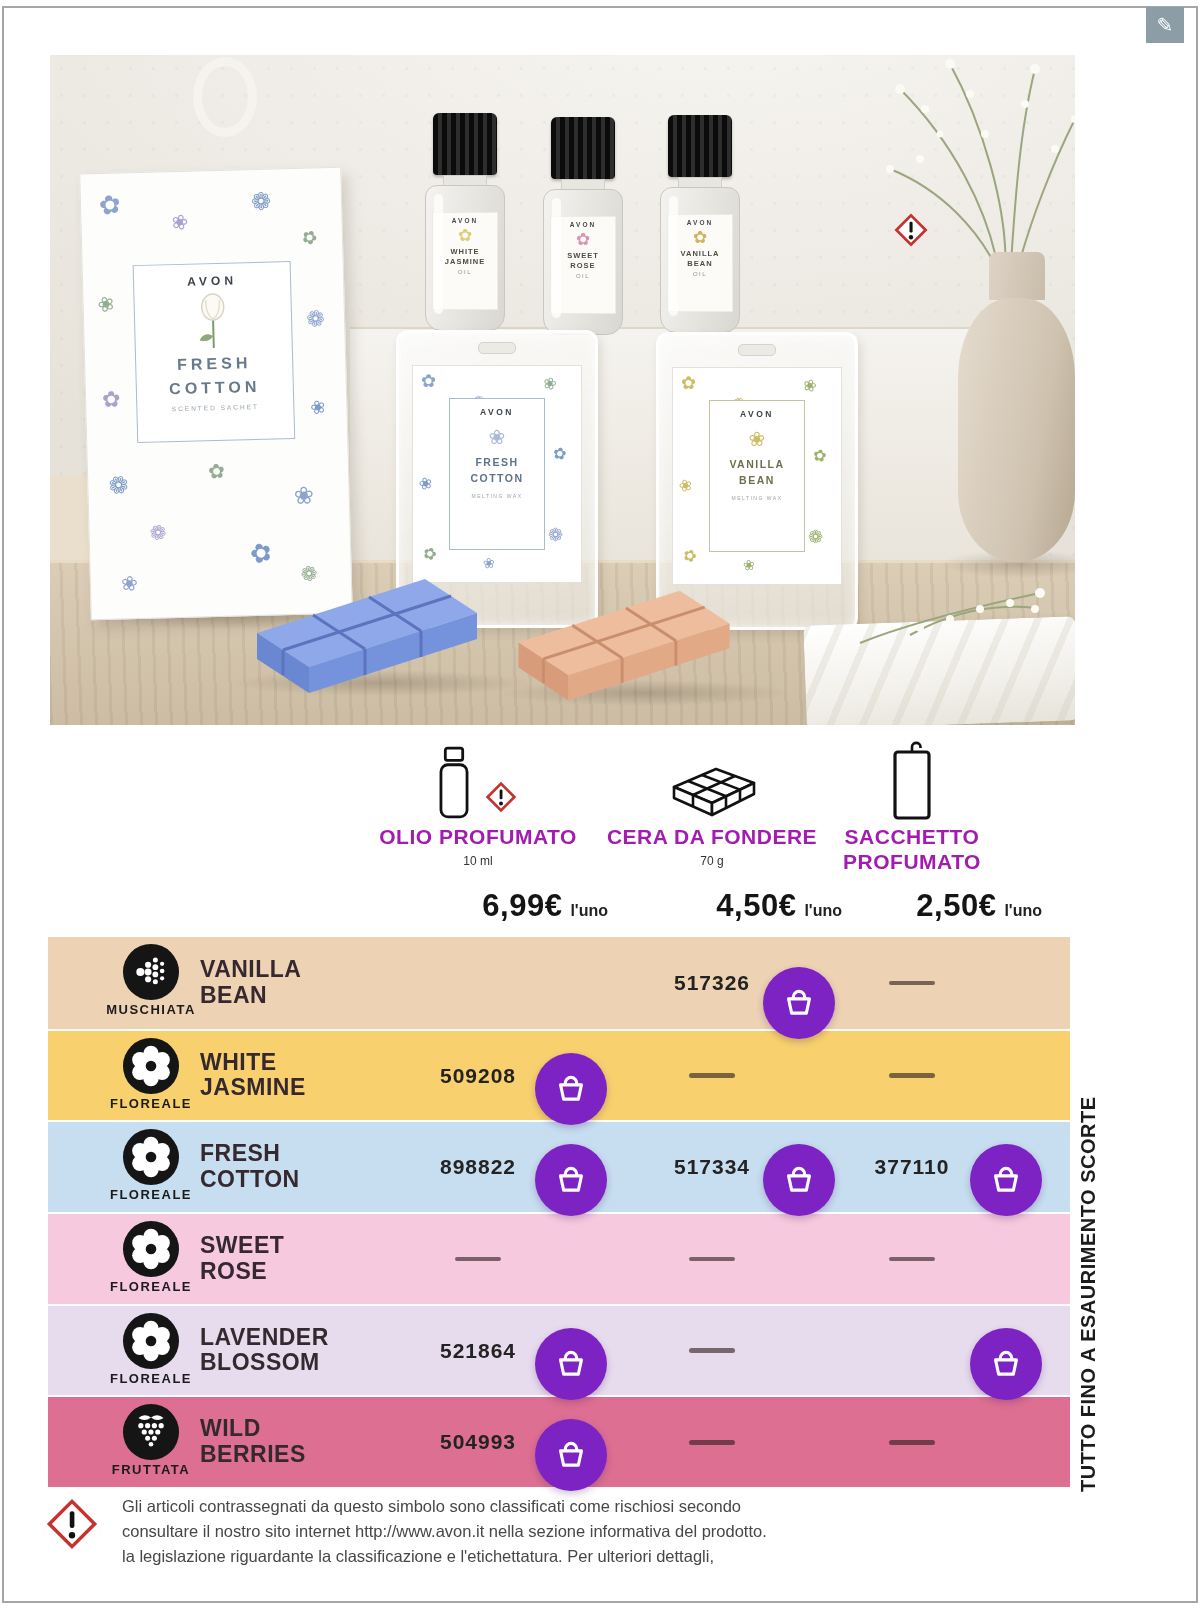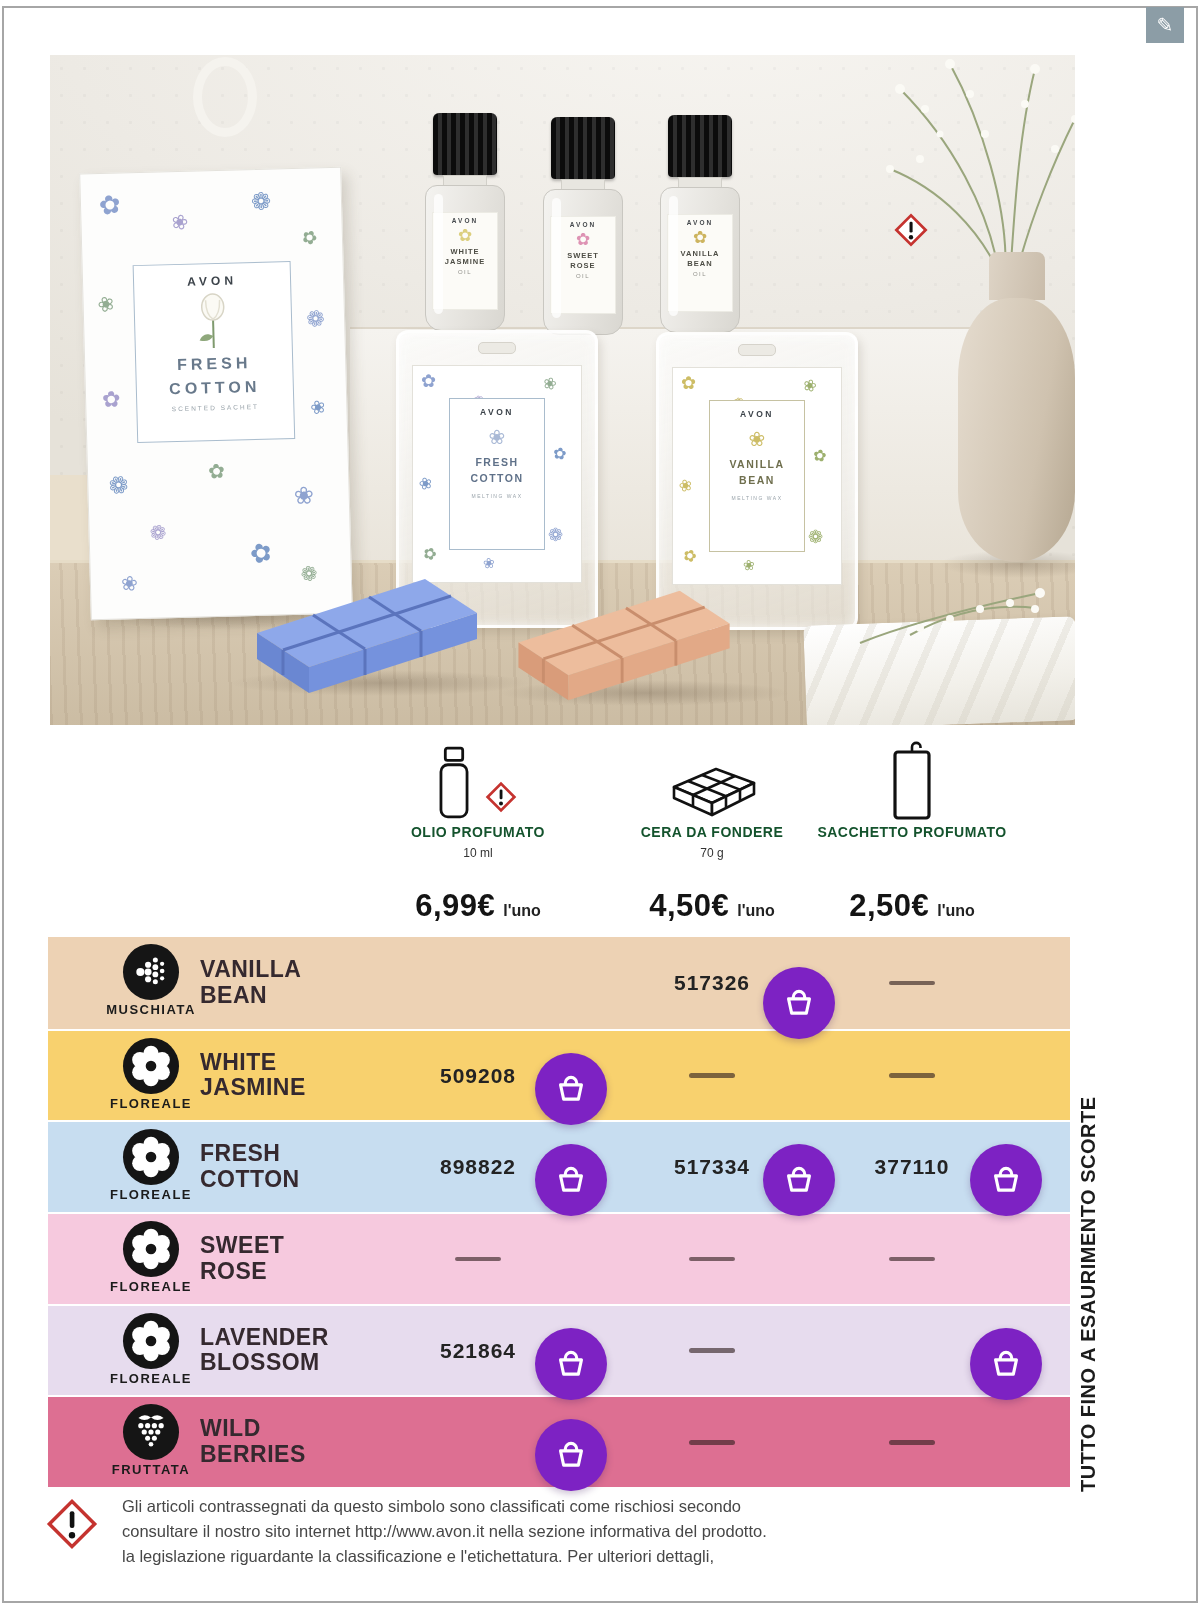--- a/index.html
+++ b/index.html
@@ -64,23 +64,23 @@
   .vase .vneck{width:56px;height:48px;margin:0 auto;background:linear-gradient(100deg,#ded4c6,#c9bcaa);border-radius:8px 8px 0 0;}
   .vase .vbody{width:117px;height:264px;margin-top:-2px;border-radius:52px 52px 58px 58px / 80px 80px 70px 70px;
     background:linear-gradient(100deg,#e5dccf,#cfc2af 65%,#b5a791);}
   .cloth{position:absolute;left:755px;top:566px;width:272px;height:104px;border-radius:8px;transform:rotate(-2deg);z-index:3;
     background:repeating-linear-gradient(115deg,rgba(200,195,180,0.25) 0 7px,transparent 7px 30px),linear-gradient(175deg,#ffffff,#f2f0ea 60%,#e6e3da);
     box-shadow:2px 4px 8px rgba(80,65,45,0.15);}
   .ghs{position:absolute;display:flex;align-items:center;justify-content:center;}
   
   .pcol{position:absolute;width:260px;text-align:center;}
   .pcol .icons{height:82px;display:flex;align-items:flex-end;justify-content:center;gap:6px;}
-  .pname{margin-top:2px;font-size:14px;font-weight:800;letter-spacing:0.5px;color:#14532d;line-height:1.2;}
+  .pname{margin-top:2px;font-size:21px;font-weight:800;letter-spacing:0.5px;color:#a21caf;line-height:1.2;}
   .psize{margin-top:5px;font-size:12px;color:#333;}
-  .price{position:absolute;left:0;right:0;top:148px;display:flex;align-items:baseline;justify-content:center;gap:8px;}
+  .price{position:absolute;left:0;right:0;top:148px;display:flex;align-items:baseline;justify-content:flex-end;gap:8px;}
   .price .pv{font-size:31px;font-weight:800;color:#141414;letter-spacing:0.5px;}
   .price .pp{font-size:16px;font-weight:700;color:#222;}
   
   .ftable{position:absolute;left:48px;top:937px;width:1022px;}
   .row{position:relative;height:91.7px;box-sizing:border-box;}
   .row + .row{border-top:2px solid #fff;}
   .cat{position:absolute;left:28px;top:6px;width:150px;text-align:center;}
   .cat svg{display:block;margin:0 auto;}
   .cat-label{margin-top:1px;font-size:13px;font-weight:700;letter-spacing:1.5px;color:#1b1b1b;}
   .fname{position:absolute;left:152px;top:50%;transform:translateY(-50%);font-size:23px;font-weight:600;letter-spacing:0.5px;color:#35292f;line-height:1.12;}
@@ -564,20 +564,23 @@
               <circle cx="30" cy="30" r="2.7"></circle>
               <circle cx="37" cy="30" r="2.7"></circle>
       <circle cx="26.5" cy="36.5" r="2.6"></circle>
               <circle cx="33.5" cy="36.5" r="2.6"></circle>
       <circle cx="30" cy="42.7" r="2.4"></circle>
     </g>
   </svg></span>
       <div class="cat-label">FRUTTATA</div>
     </div>
     <div class="fname">WILD<br>BERRIES</div>
+    <div class="cell c0">
+        <span class="code">504993</span>
+      </div>
     <div class="cell c1">
         <span class="dash"></span>
       </div>
     <div class="cell c2">
         <span class="dash"></span>
       </div>
   <button class="basket" style="left: 487px; top: 22px;">
         <svg width="38" height="38" viewBox="0 0 32 32" fill="none" stroke="#ffffff" stroke-width="2.6" stroke-linejoin="round" stroke-linecap="round">
     <path d="M11.2 12.2 V11 a4.8 4.8 0 0 1 9.6 0 v1.2"></path>
     <path d="M7.2 12.5 h17.6 l-2.6 12 H9.8 Z"></path>

